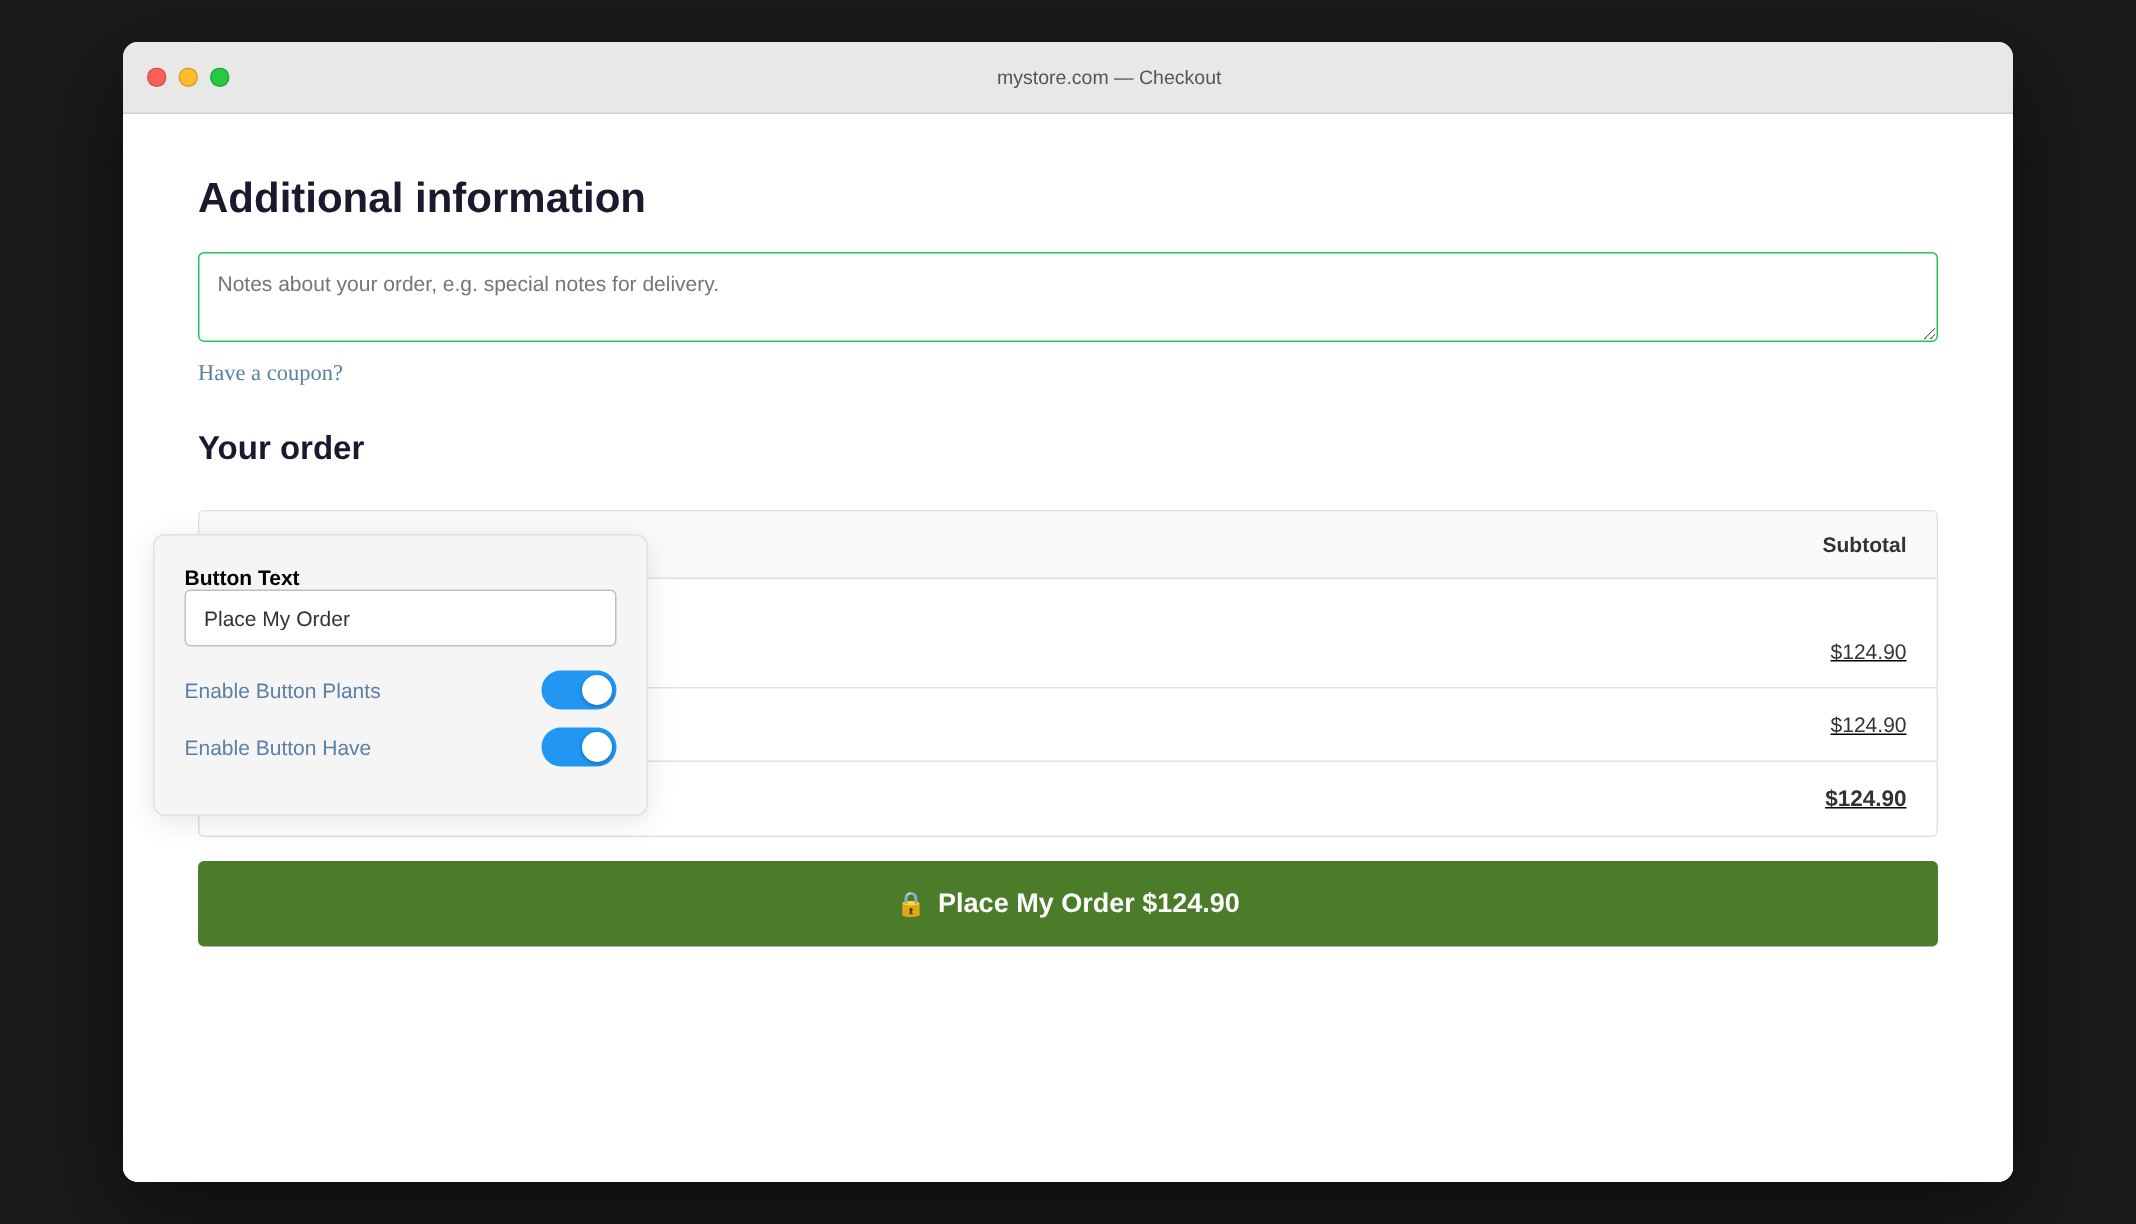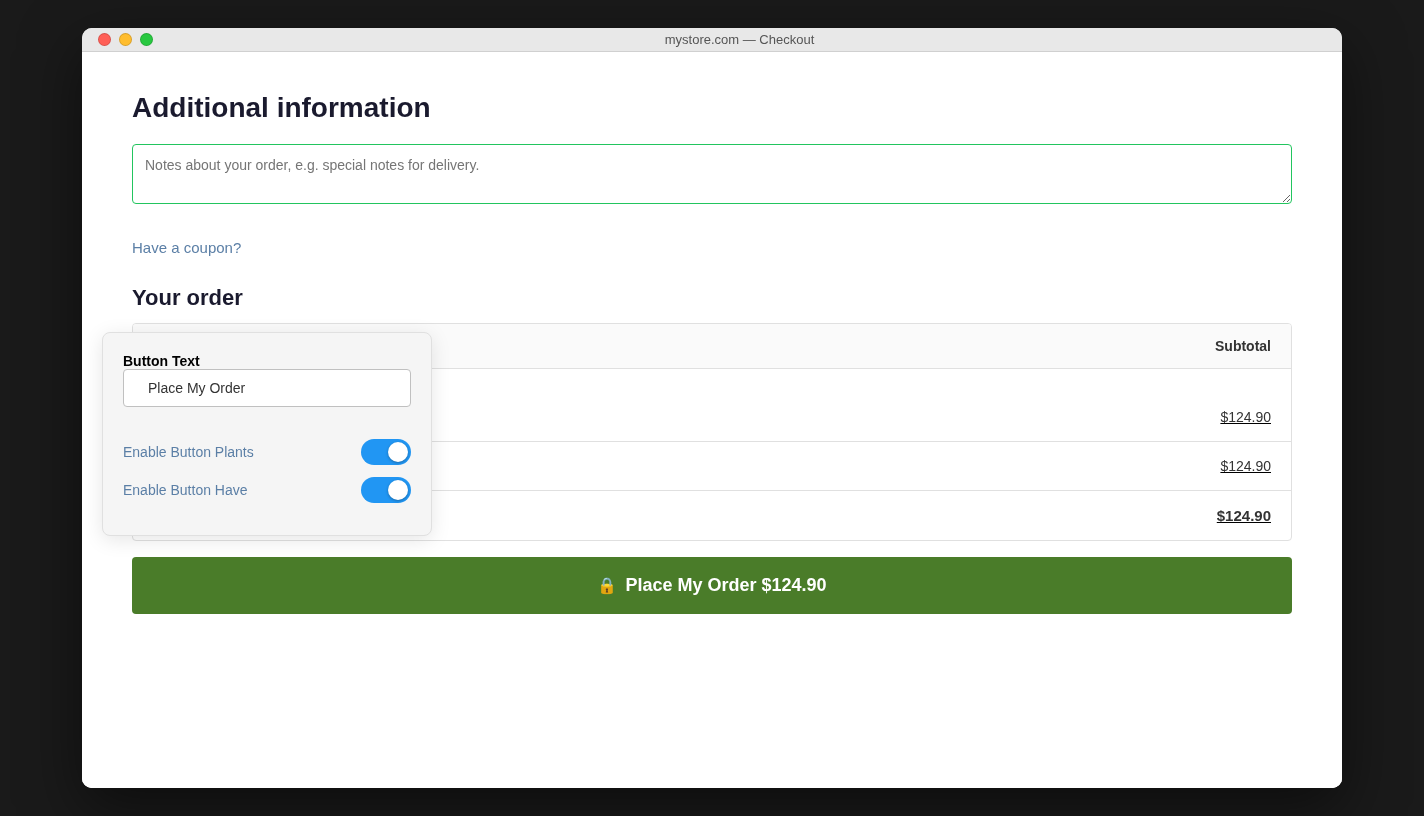--- a/index.html
+++ b/index.html
@@ -19,21 +19,21 @@
       background: #f0f0f0;
       border-radius: 10px;
       overflow: hidden;
       box-shadow: 0 20px 60px rgba(0,0,0,0.5);
       display: flex;
       flex-direction: column;
     }
 
     .browser-titlebar {
       background: #e8e8e8;
-      height: 24px;
+      height: 48px;
       display: flex;
       align-items: center;
       padding: 0 16px;
       border-bottom: 1px solid #d0d0d0;
       flex-shrink: 0;
     }
 
     .traffic-lights {
       display: flex;
       gap: 8px;
@@ -85,32 +85,33 @@
       padding: 12px;
       font-size: 14px;
       color: #999;
       resize: vertical;
       outline: none;
       font-family: inherit;
     }
 
     .coupon-link {
       display: inline-block;
-      margin-top: 31px;
+      margin-top: 8px;
       color: #5b7fa6;
       font-size: 15px;
       text-decoration: none;
       cursor: pointer;
+      font-family: Liberation Serif, serif;
     }
 
     .your-order-title {
       font-size: 22px;
       font-weight: 600;
       color: #1a1a2e;
-      margin: 28px 0 12px 0;
+      margin: 28px 0 28px 0;
     }
 
     .order-table {
       width: 100%;
       border: 1px solid #e0e0e0;
       border-radius: 4px;
       overflow: hidden;
     }
 
     .order-table-header {
@@ -237,26 +238,26 @@
     .panel-label {
       font-size: 14px;
       font-weight: 600;
       color: #000000;
     }
 
     .panel-input {
       width: 100%;
       border: 1px solid #c0c0c0;
       border-radius: 4px;
-      padding: 10px 24px;
+      padding: 10px 12px;
       font-size: 14px;
       color: #333;
       background: #fff;
       outline: none;
-      margin-bottom: 32px;
+      margin-bottom: 16px;
     }
 
     .panel-row {
       display: flex;
       justify-content: space-between;
       align-items: center;
       margin-bottom: 12px;
     }
 
     .panel-row-label {

